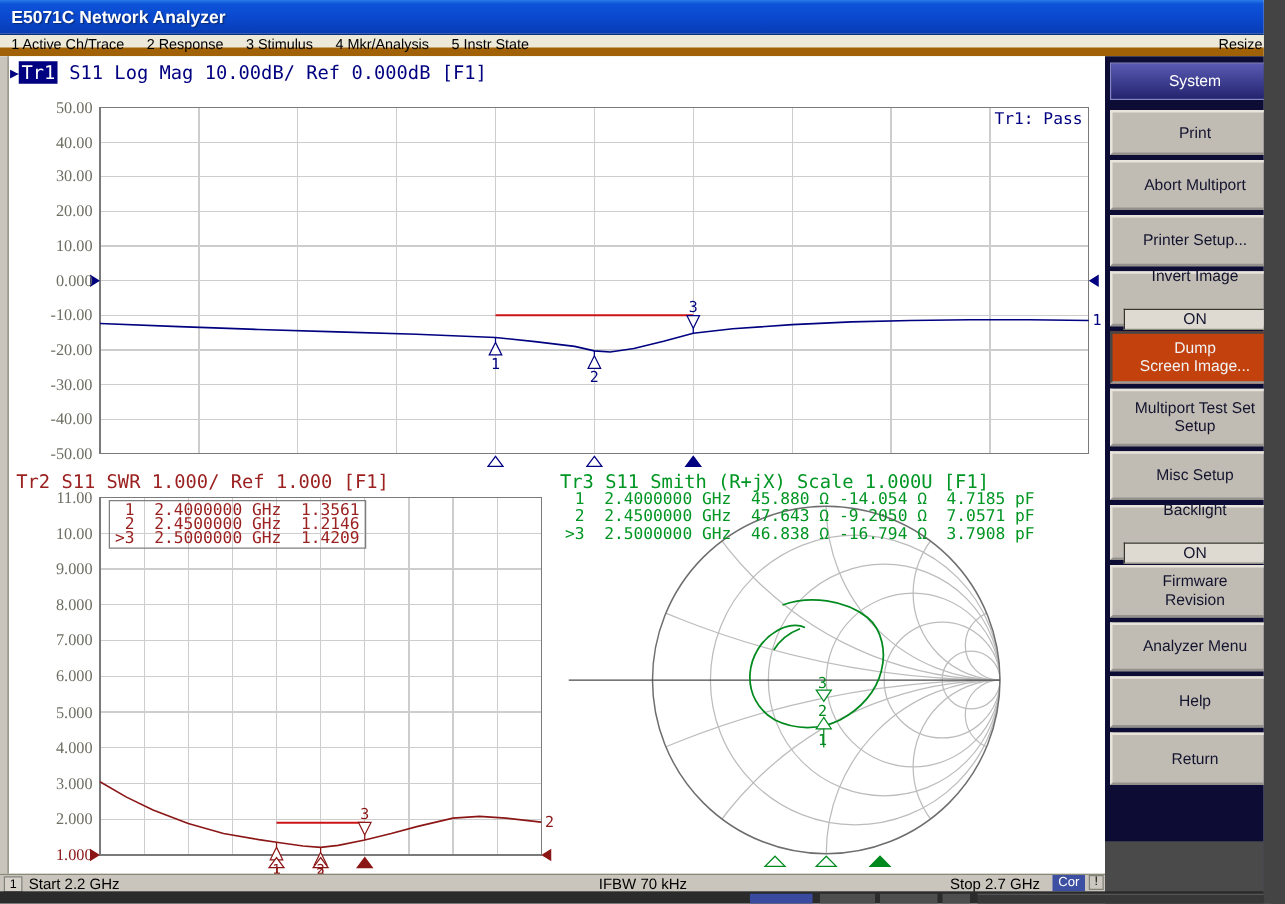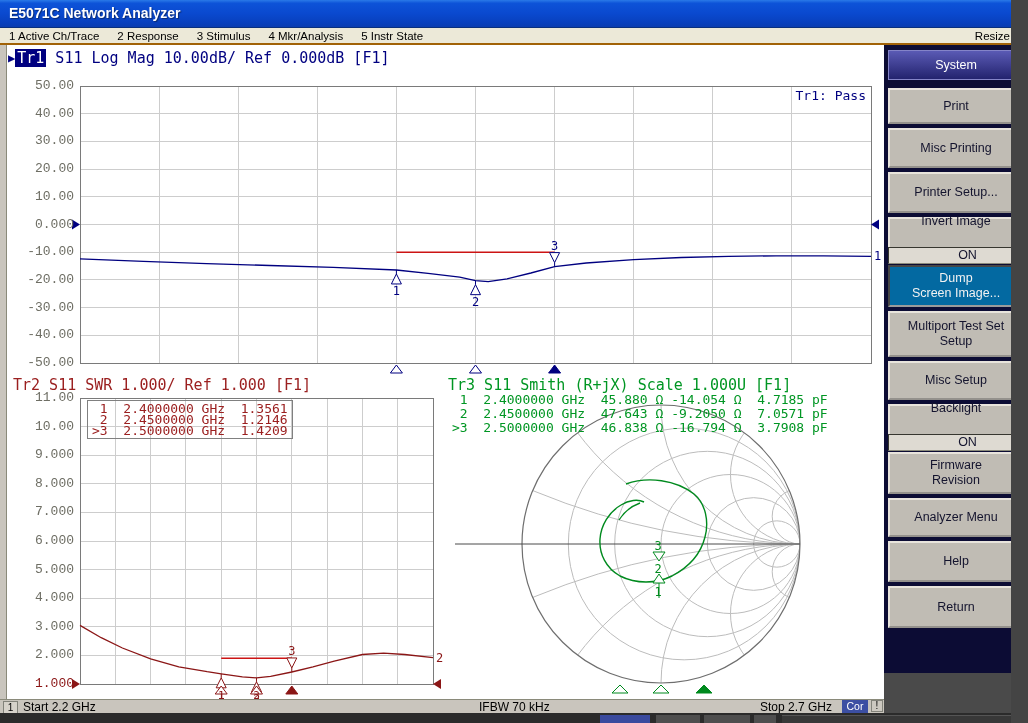--- a/index.html
+++ b/index.html
@@ -8,21 +8,21 @@
   .abs{position:absolute;}
 
   
   .titlebar{left:0;top:0;width:1028px;height:28px;
     background:linear-gradient(180deg,#2a7ae8 0%,#0d53d8 12%,#0a49cf 50%,#0840bd 85%,#0a3db0 100%);
     border-bottom:1px solid #09307f;box-sizing:border-box;}
   .titlebar .title{position:absolute;left:9px;top:5px;color:#fff;font-weight:bold;font-size:14px;
     text-shadow:1px 1px 1px #0a2a70;}
 
   
-  .menubar{left:0;top:28px;width:1028px;height:17px;background:#ece9d8;border-bottom:2px solid #a16207;
+  .menubar{left:0;top:28px;width:1028px;height:17px;background:#ece9d8;border-bottom:7px solid #a16207;
     box-sizing:border-box;font-size:11.5px;color:#000;}
   .menubar .mitem{position:relative;display:inline-block;margin:1px 0 0 0;padding:1px 9px;}
   .menubar .resize{position:absolute;right:18px;top:2px;}
 
   
   .main{left:0;top:45px;width:884px;height:654px;background:#ffffff;}
   .leftstrip{left:0;top:45px;width:7px;height:654px;background:#c9c5bd;border-right:1px solid #8a8a7a;box-sizing:border-box;}
   .hdr{position:absolute;font-family:"DejaVu Sans Mono","Liberation Mono",monospace;font-size:15px;white-space:pre;}
   .hdr-tr1{left:8px;top:49px;color:#000080;}
   .hdr-tr2{left:13px;top:376px;color:#9b2020;}
@@ -34,35 +34,35 @@
     font-family:"DejaVu Sans Mono","Liberation Mono",monospace;font-size:13px;line-height:11px;
     padding:2px 4px;white-space:pre;}
   .mtable-tr1{left:87px;top:88px;min-width:216px;color:#000080;}
   .mtable-tr2{left:87px;top:400px;min-width:196px;color:#9b2020;}
   .mlines-tr3{position:absolute;left:452px;top:393px;color:#009623;
     font-family:"DejaVu Sans Mono","Liberation Mono",monospace;font-size:13px;line-height:14px;white-space:pre;}
   .passlbl{position:absolute;left:706px;top:88px;width:160px;text-align:right;color:#000080;
     font-family:"DejaVu Sans Mono","Liberation Mono",monospace;font-size:13px;}
 
   .yaxis{position:absolute;width:74px;text-align:right;
-    font-family:Liberation Mono, monospace;font-size:13px;color:#6e6e64;}
+    font-family:Liberation Serif, serif;font-size:13px;color:#6e6e64;}
   .yaxis div{position:absolute;right:0;white-space:pre;}
 
   svg#plots{position:absolute;left:0;top:0;width:1028px;height:723px;pointer-events:none;}
 
   
   .sidebar{left:884px;top:45px;width:144px;height:668px;background:#0c0c34;}
   .skbtn{position:absolute;left:4px;width:136px;box-sizing:border-box;
     background:#c0bcb4;border:2px outset #e8e4dc;color:#14142e;font-size:12.5px;
     display:flex;flex-direction:column;align-items:center;justify-content:center;line-height:15px;
     text-align:center;}
   .skbtn.header{background:linear-gradient(180deg,#5a5ab4,#23236e);border:1px solid #8484c8;color:#fff;}
-  .skbtn.pressed{background:#0369a1;border:2px inset #9a9a9a;color:#f2f2f2;}
+  .skbtn.pressed{background:#c2410c;border:2px inset #9a9a9a;color:#f2f2f2;}
   .skbtn .inset{margin-top:18px;width:112px;background:#dedad2;border:1px inset #8a8a7a;
-    font-size:12.5px;line-height:15px;padding-left:23px;}
+    font-size:12.5px;line-height:15px;}
   .skbtn .fly{position:absolute;right:3px;top:50%;margin-top:-5px;width:0;height:0;
     border-left:6px solid #3c3c5c;border-top:5px solid transparent;border-bottom:5px solid transparent;}
   .sidefill{position:absolute;left:0px;top:628px;width:144px;height:85px;background:#4a4a4a;}
 
   
   .statusbar{left:0;top:699px;width:884px;height:14px;background:#c9c5bd;border-top:1px solid #8a8a7a;
     box-sizing:border-box;font-size:12px;color:#000;}
   .statusbar .chbox{position:absolute;left:3px;top:1px;width:13px;height:11px;border:1px solid #82827a;
     text-align:center;font-size:10px;line-height:11px;background:#d6d2ca;}
   .statusbar .start{position:absolute;left:23px;top:0px;}
@@ -269,21 +269,21 @@
 
   <div class="abs sidebar">
     <div id="softkeys">
         <div class="skbtn header" style="top: 5px; height: 30px;">
           <div>System</div>
         </div>
         <div class="skbtn button" style="top: 43px; height: 36px;">
           <div>Print</div>
         </div>
         <div class="skbtn button" style="top: 83px; height: 40px;">
-          <div>Misc Printing</div>
+          <div>Abort Multiport</div>
         </div>
         <div class="skbtn button" style="top: 127px; height: 41px;">
           <div>Printer Setup...</div>
         </div>
         <div class="skbtn toggle" style="top: 172px; height: 44px;">
           <div>Invert Image</div>
           <div class="inset">ON</div>
         </div>
         <div class="skbtn pressed" style="top: 220px; height: 42px;">
           <div>Dump</div>

